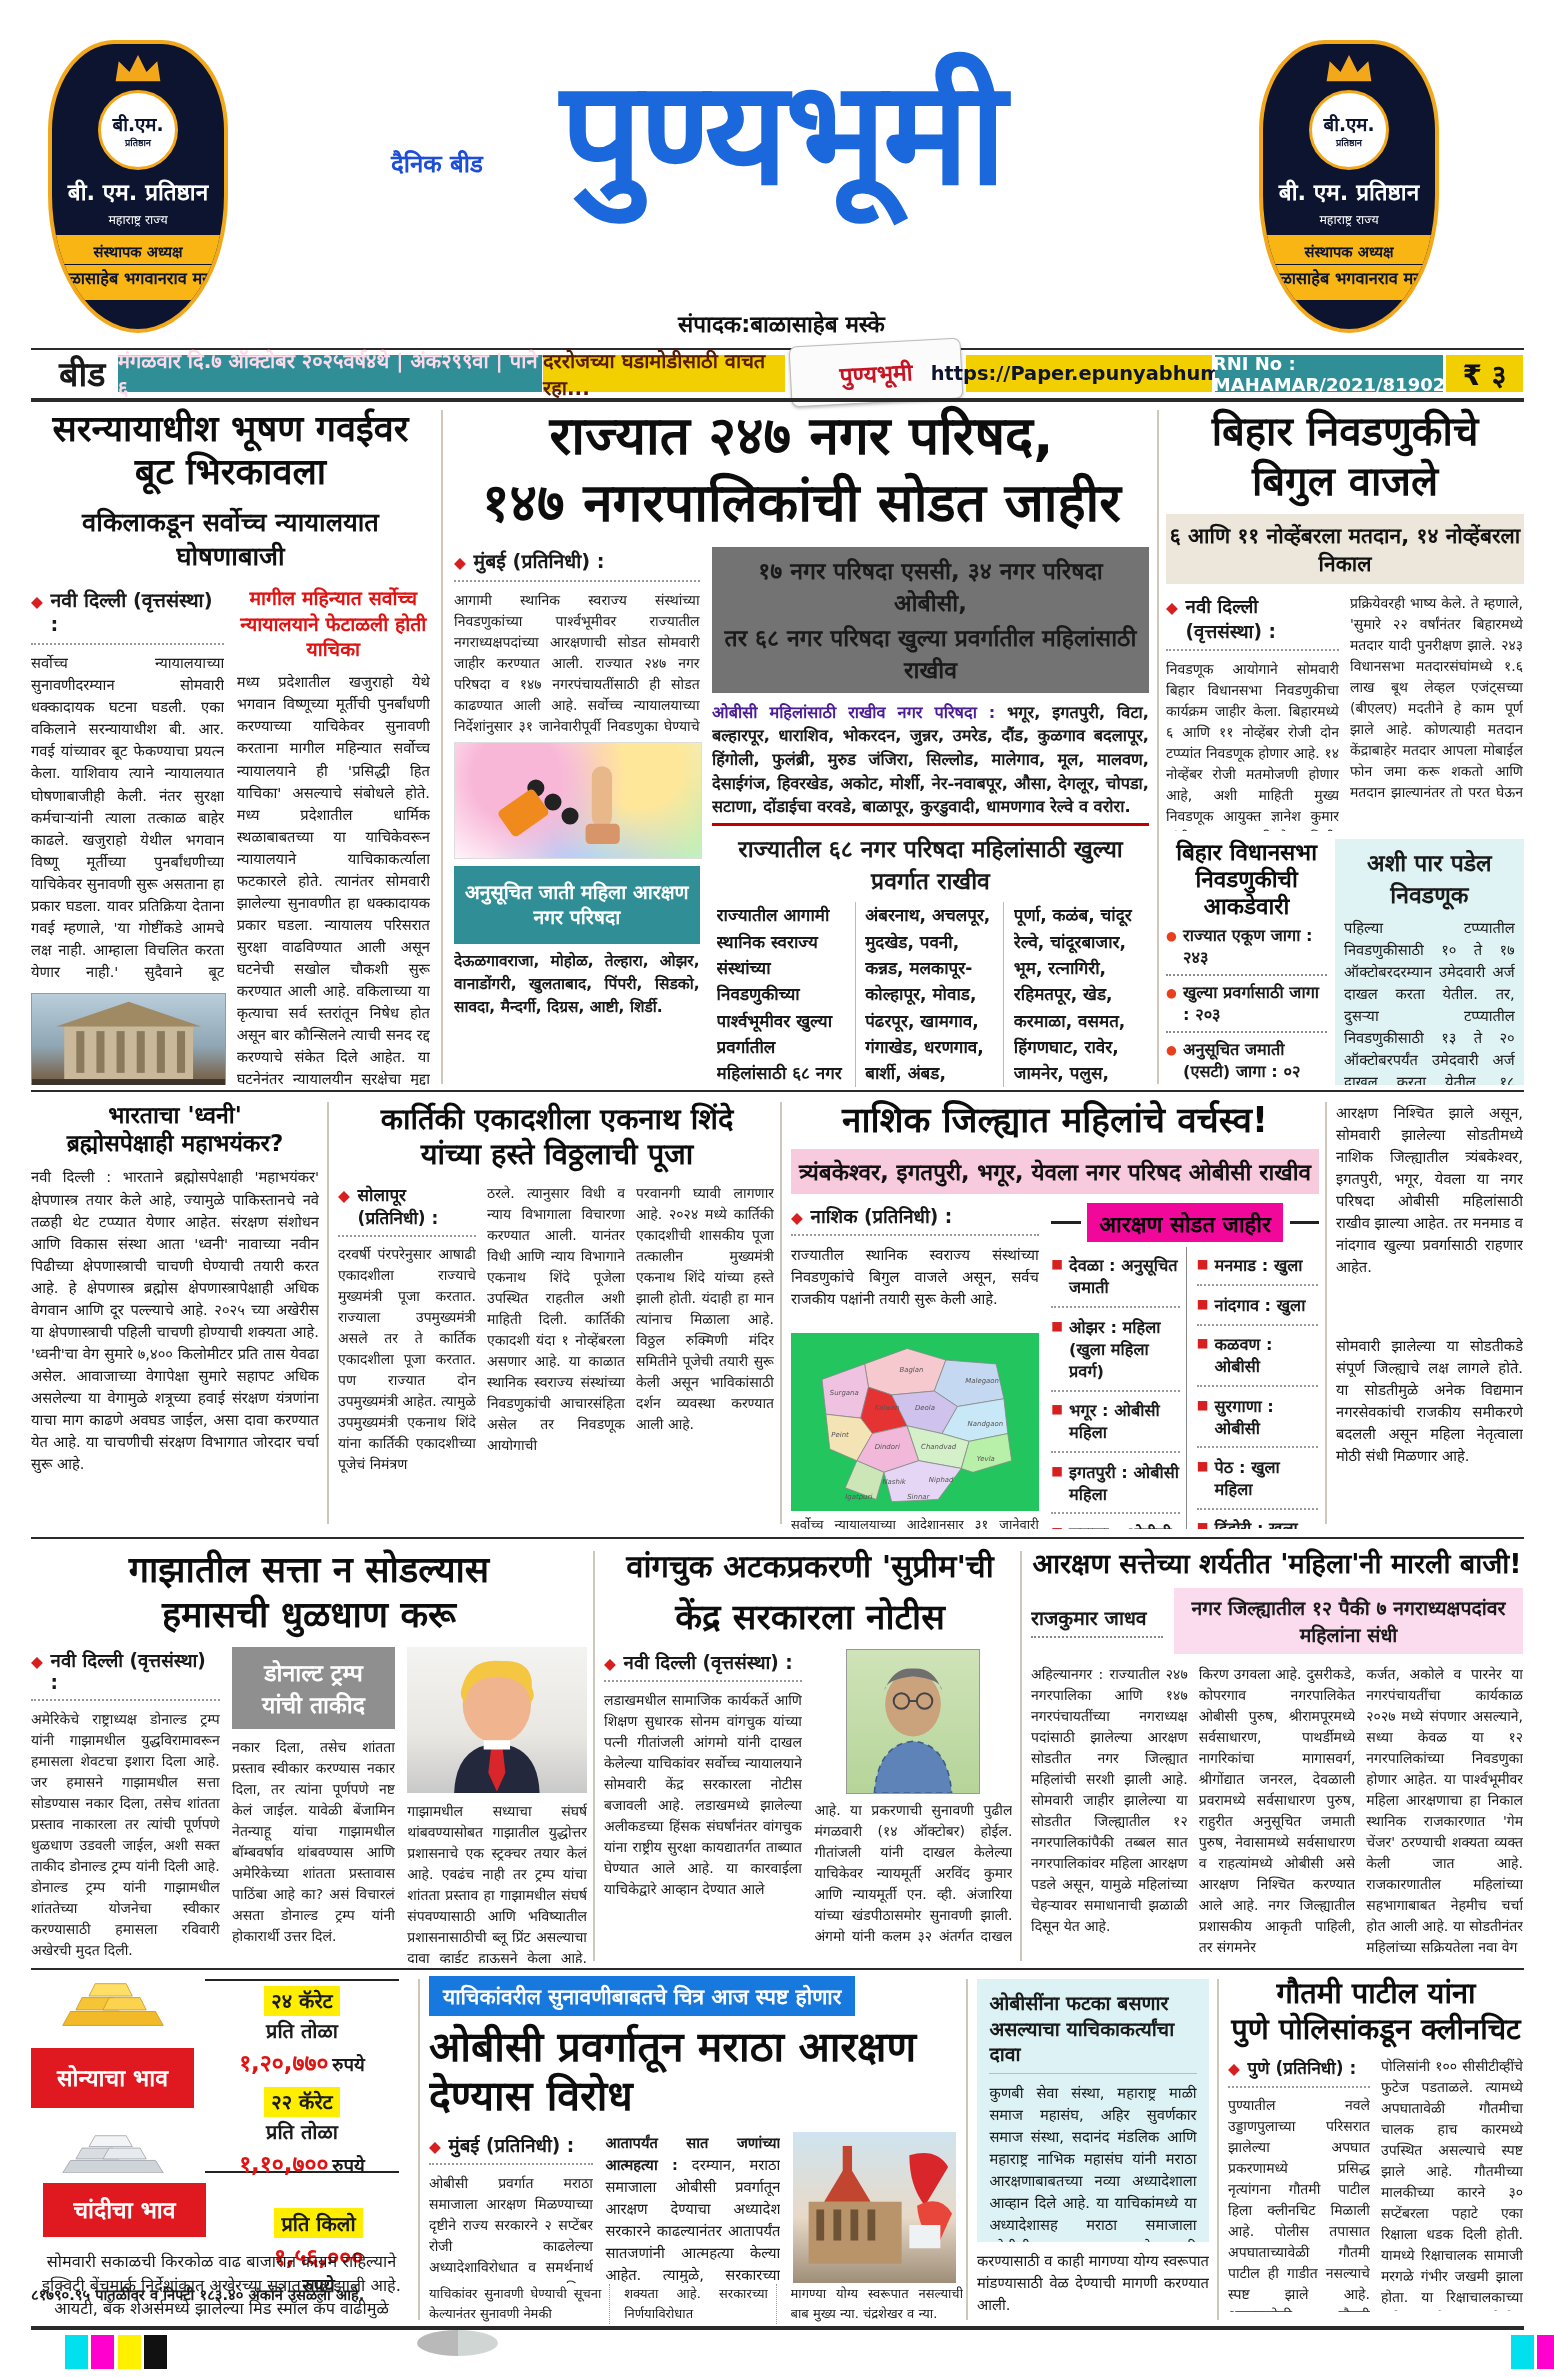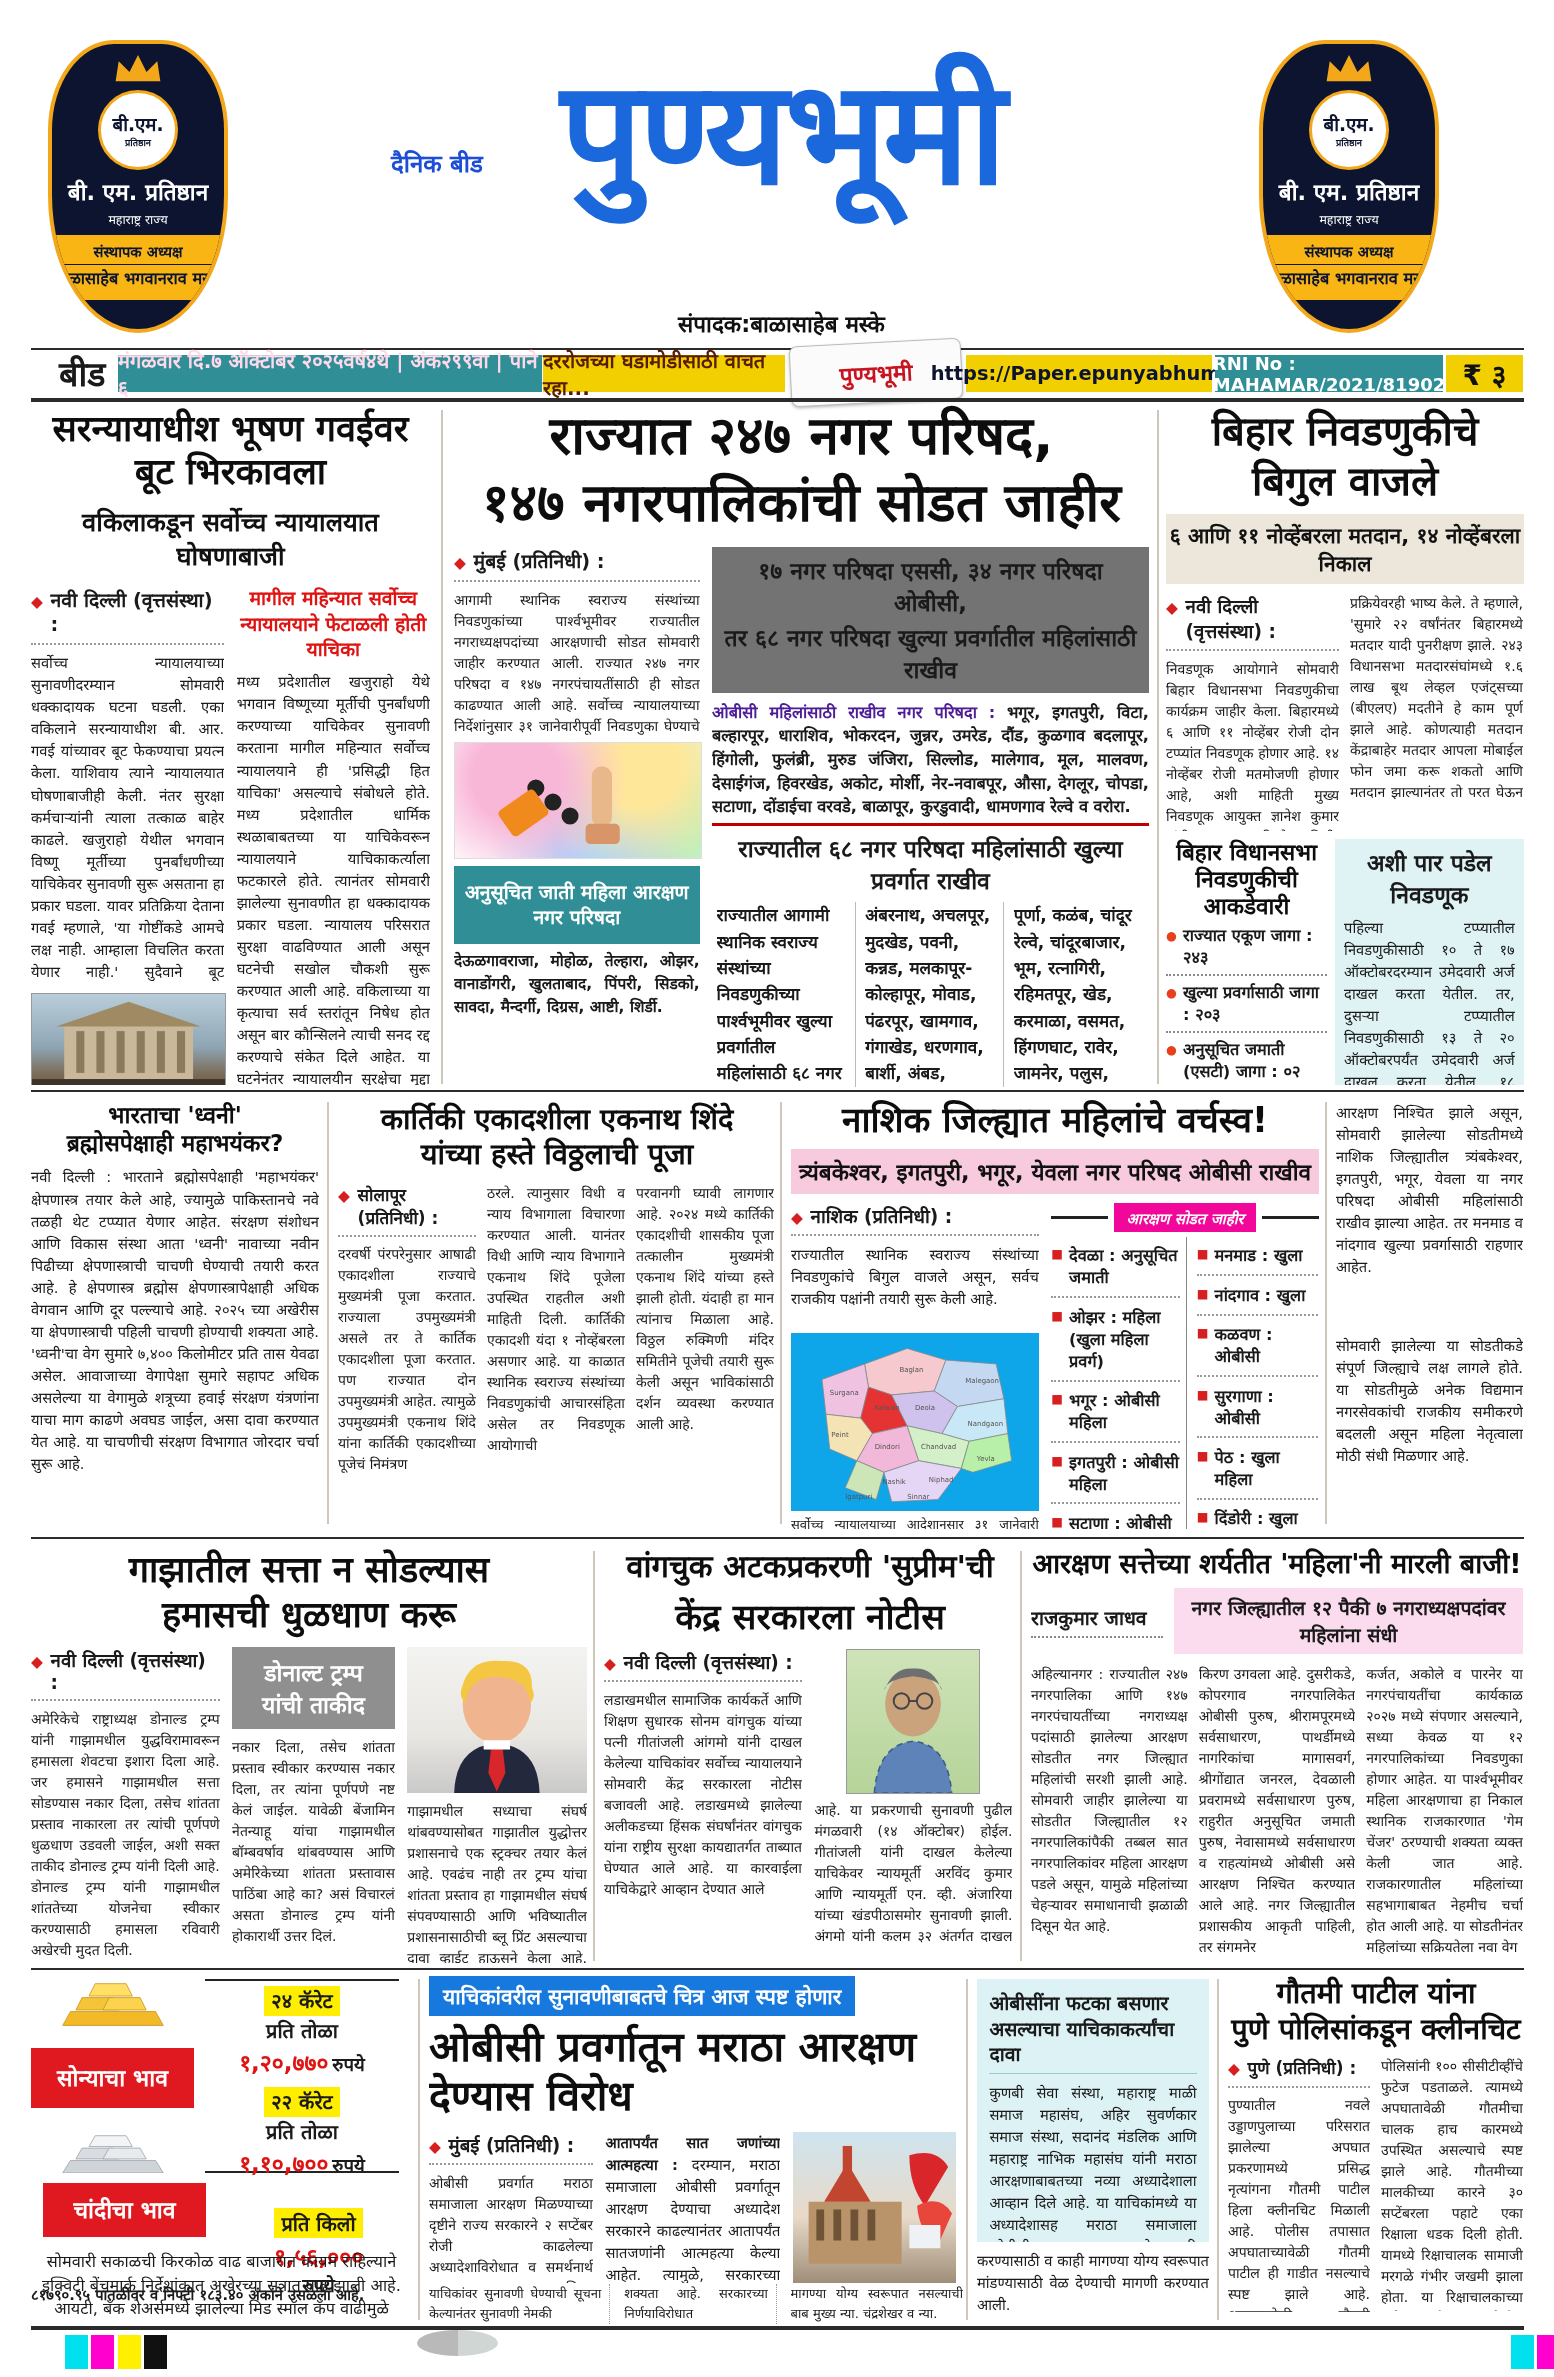--- a/index.html
+++ b/index.html
@@ -259,21 +259,21 @@
   <div class="abs" style="left:791px;top:1099px;width:528px;height:430px;overflow:hidden;">
     <div class="art-h1" style="font-size:35px;">नाशिक जिल्ह्यात महिलांचे वर्चस्व!</div>
     <div class="subhead" style="background:#f8cade;font-size:22.5px;padding:7px 3.1px;margin-top:7.7px;">त्र्यंबकेश्वर, इगतपुरी, भगूर, येवला नगर परिषद ओबीसी राखीव</div>
     <div class="cols" style="gap:12.4px;margin-top:9.3px;">
       <div style="width:248px;">
         <div class="dl" style="font-size:18.6px;">
           <span class="dia">◆</span>
           <span>नाशिक (प्रतिनिधी) :</span>
         </div>
         <div class="bt" style="height:85px;">राज्यातील स्थानिक स्वराज्य संस्थांच्या निवडणुकांचे बिगुल वाजले असून, सर्वच राजकीय पक्षांनी तयारी सुरू केली आहे.</div>
-        <div class="photo" style="width:100%;height:178px;margin-top:4.6px;background:#0ea5e9;border:none;">
+        <div class="photo" style="width:100%;height:178px;margin-top:4.6px;background:#22c55e;border:none;font-style:italic;">
           <svg width="100%" height="100%" viewBox="0 0 320 230">
             <polygon points="95,40 150,20 200,35 185,75 130,80 100,70" fill="#f6c9cf" stroke="#888"></polygon>
             <polygon points="200,35 265,40 275,85 215,95 185,75" fill="#c5d8f2" stroke="#888"></polygon>
             <polygon points="40,60 95,40 100,70 90,110 45,105" fill="#efc2e2" stroke="#888"></polygon>
             <polygon points="100,70 130,80 150,120 105,130 90,110" fill="#e53333" stroke="#888"></polygon>
             <polygon points="130,80 185,75 215,95 195,130 150,120" fill="#cfc2ec" stroke="#888"></polygon>
             <polygon points="215,95 275,85 280,130 230,140 195,130" fill="#c9e8f7" stroke="#888"></polygon>
             <polygon points="45,105 90,110 105,130 85,165 50,150" fill="#f3e3b5" stroke="#888"></polygon>
             <polygon points="105,130 150,120 165,165 120,180 85,165" fill="#f2b8d9" stroke="#888"></polygon>
             <polygon points="150,120 195,130 230,140 220,175 165,165" fill="#d3f0c8" stroke="#888"></polygon>
@@ -294,21 +294,21 @@
             <text class="maplbl" x="240" y="165">Yevla</text>
             <text class="maplbl" x="70" y="215">Igatpuri</text>
             <text class="maplbl" x="150" y="215">Sinnar</text>
           </svg>
         </div>
         <div class="bt" style="height:46px;margin-top:3.1px;font-size:13px;">सर्वोच्च न्यायालयाच्या आदेशानुसार ३१ जानेवारी २०२५ पूर्वी निवडणुका घेण्याचे निर्देश देण्यात आले असून राज्य निवडणूक आयोग आणि</div>
       </div>
       <div style="width:268px;">
         <div style="display:flex;align-items:center;gap:6.2px;">
           <div style="flex:1;height:2.3px;background:#222;"></div>
-          <div style="background:#f society:none;background:#f2079b;color:#ffffff;font-weight:bold;font-size:15px;padding:4.6px 12.4px;font-style:italic;">आरक्षण सोडत जाहीर</div>
+          <div style="background:#f society:none;background:#f2079b;color:#000000;font-weight:bold;font-size:22px;padding:4.6px 12.4px;">आरक्षण सोडत जाहीर</div>
           <div style="flex:1;height:2.3px;background:#222;"></div>
         </div>
         <div class="cols" style="gap:9.3px;margin-top:4.6px;">
           <div style="width:129px;border-right:1.5px solid #888;padding-right:6.2px;">
             <div class="res-item">
                 <span class="sq">■</span>
                 <span>देवळा : अनुसूचित जमाती</span>
               </div>
             <div class="res-item">
                 <span class="sq">■</span>

